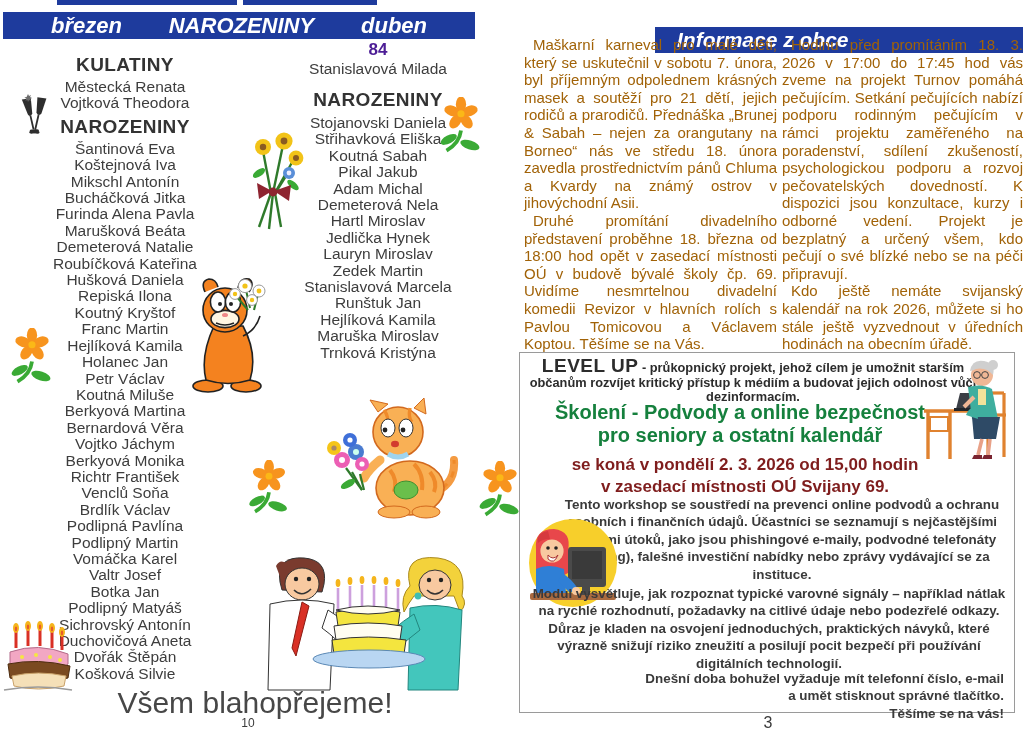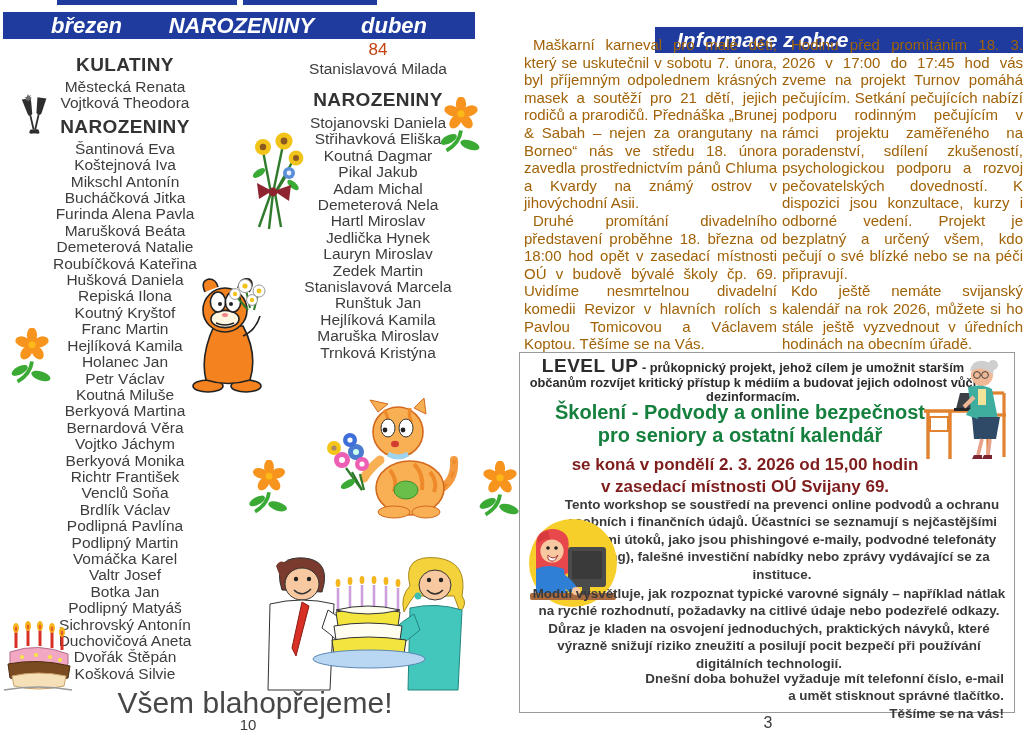--- a/index.html
+++ b/index.html
@@ -16,26 +16,26 @@
   .strip { background:#1e3b9d; height:5px; top:0; }
 
   
   .namecol { text-align:center; color:#3d3d3d; }
   .col1 { left:18px; top:54px; width:214px; }
   .col2 { left:266px; top:40px; width:224px; }
   .colhead { font-size:19px; font-weight:bold; color:#333; letter-spacing:0.4px; }
   .col1 .colhead.k { margin-bottom:3px; }
   .col1 .colhead.n { margin:4px 0 3px; }
   .col2 .colhead.n { margin:12px 0 4px; }
-  .agebig { font-size:17px; font-weight:normal; color:#c2410c; }
+  .agebig { font-size:17px; font-weight:bold; color:#4c1d95; }
   .age-name { font-size:15.5px; line-height:17px; }
   .name-line { font-size:15.5px; line-height:16.4px; white-space:nowrap; }
 
   .congrats { left:90px; top:686px; width:330px; text-align:center; font-size:30px; color:#474747; }
-  .pagenum { font-size:15px; color:#3b3b3b; text-align:center; width:40px; }
+  .pagenum { font-size:12px; color:#3b3b3b; text-align:center; width:40px; }
   .pagenum-left  { left:228px; top:716px; }
   .pagenum-right { left:748px; top:714px; }
 
   
   .rp-col { text-align:justify; font-size:15px; line-height:17.6px; color:#a16207; }
   .rp-col p { text-indent:9px; }
   .colA { left:524px; top:36px; width:253px; }
   .colB { left:782px; top:36px; width:241px; }
   .sig { text-align:center; padding-left:92px; margin-top:4px; }
 
@@ -130,21 +130,21 @@
       </div>
   </div>
 
   <div class="abs namecol col2">
     <div class="agebig">84</div>
     <div class="age-name">Stanislavová Milada</div>
     <div class="colhead n">NAROZENINY</div>
     <div>
         <div class="name-line">Stojanovski Daniela</div>
         <div class="name-line">Střihavková Eliška</div>
-        <div class="name-line">Koutná Dagmar</div>
+        <div class="name-line">Koutná Sabah</div>
         <div class="name-line">Pikal Jakub</div>
         <div class="name-line">Adam Michal</div>
         <div class="name-line">Demeterová Nela</div>
         <div class="name-line">Hartl Miroslav</div>
         <div class="name-line">Jedlička Hynek</div>
         <div class="name-line">Lauryn Miroslav</div>
         <div class="name-line">Zedek Martin</div>
         <div class="name-line">Stanislavová Marcela</div>
         <div class="name-line">Runštuk Jan</div>
         <div class="name-line">Hejlíková Kamila</div>

